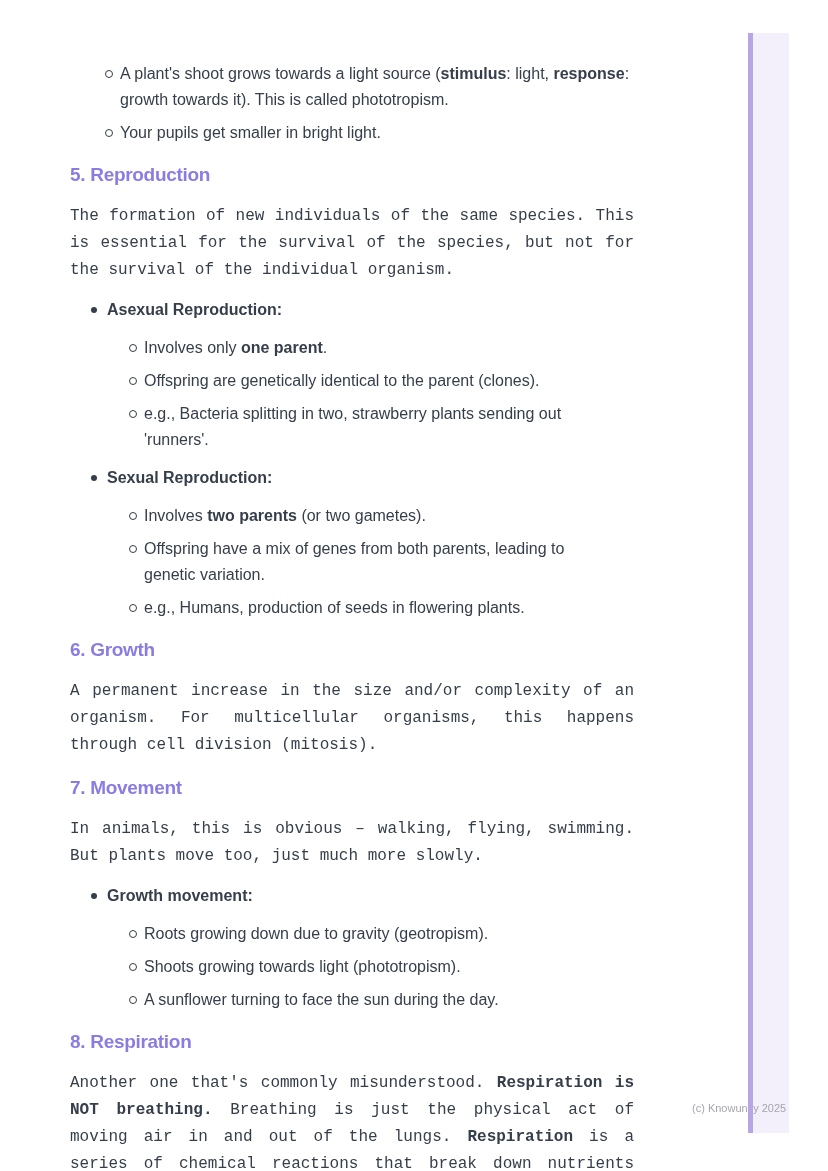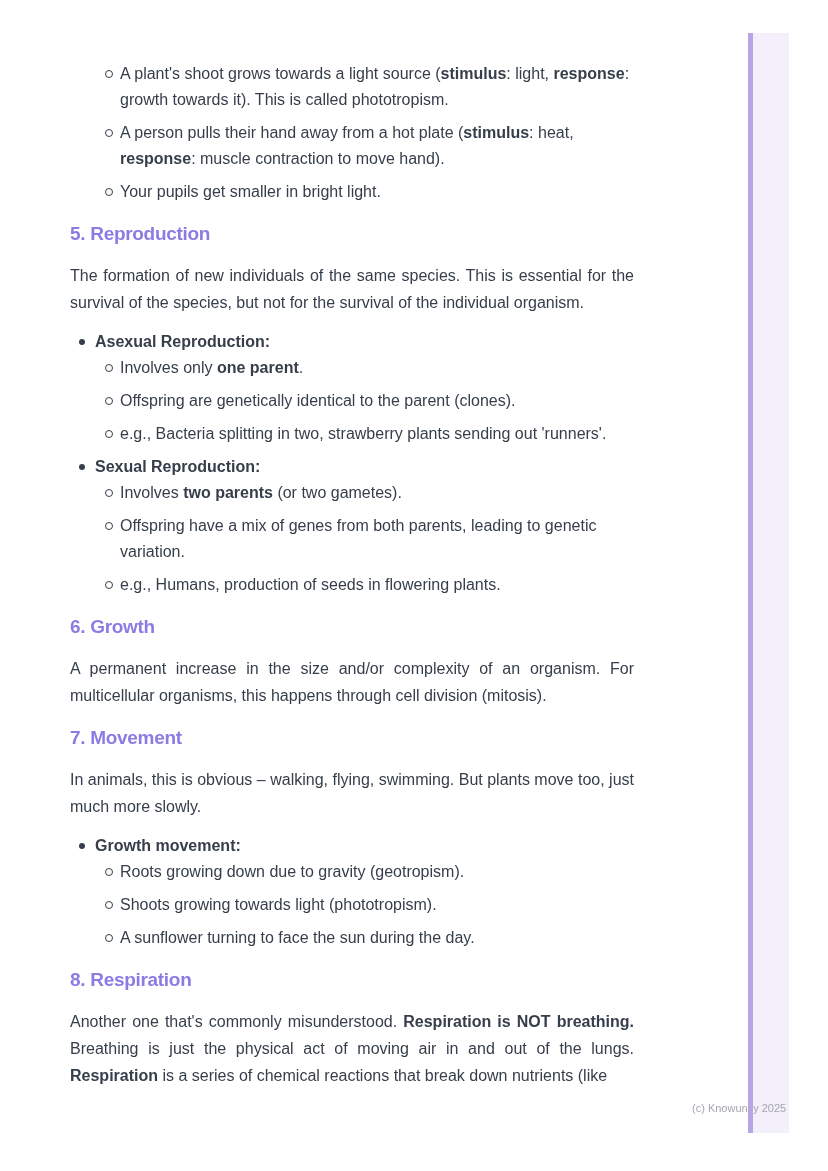--- a/index.html
+++ b/index.html
@@ -17,30 +17,31 @@
     left:70px;top:0;
     width:564px;
     padding-top:61px;
     font-size:16px;
     line-height:26px;
   }
   .content p{
     margin:13px 0;
     line-height:27px;
     text-align:justify;
+    font-family:Liberation Mono, monospace;
   }
   h2.section-heading{
     margin:14px 0 0 0;
     font-size:19px;
     line-height:30px;
     font-weight:700;
     letter-spacing:-0.3px;
     color:var(--heading,#8b7ce4);
   }
-  ul{list-style:none;margin:0;padding:0;}
+  ul{list-style:none;margin:12px;padding:0;}
   ul.intro-sublist{margin:0;padding-left:25px;}
   ul.main-list{margin-top:6px;}
   li.li-sub{
     position:relative;
     padding-left:25px;
     margin-bottom:7px;
   }
   li.li-sub::before{
     content:"";
     position:absolute;
@@ -91,21 +92,20 @@
 </style>
 </head>
 <body>
 
 <div class="page">
 
   <div class="content">
 
     <ul class="intro-sublist">
       <li class="li-sub"><span>A plant's shoot grows towards a light source (</span><span class="seg-b">stimulus</span><span>: light, </span><span class="seg-b">response</span><span>: growth towards it). This is called phototropism.</span></li>
-      <li class="li-sub"><span>A person pulls their hand away from a hot plate (</span><span class="seg-b">stimulus</span><span>: heat, </span><span class="seg-b">response</span><span>: muscle contraction to move hand).</span></li>
       <li class="li-sub"><span>Your pupils get smaller in bright light.</span></li>
     </ul>
 
     <h2 class="section-heading">5. Reproduction</h2>
     <p>The formation of new individuals of the same species. This is essential for the survival of the species, but not for the survival of the individual organism.</p>
 
     <ul class="main-list">
       <li class="li-main">
         <span class="li-label"><span class="seg-b">Asexual Reproduction:</span></span>
         <ul>

